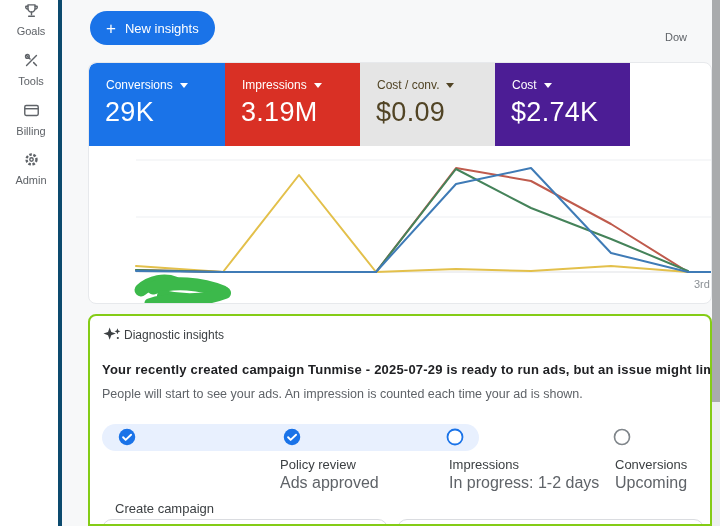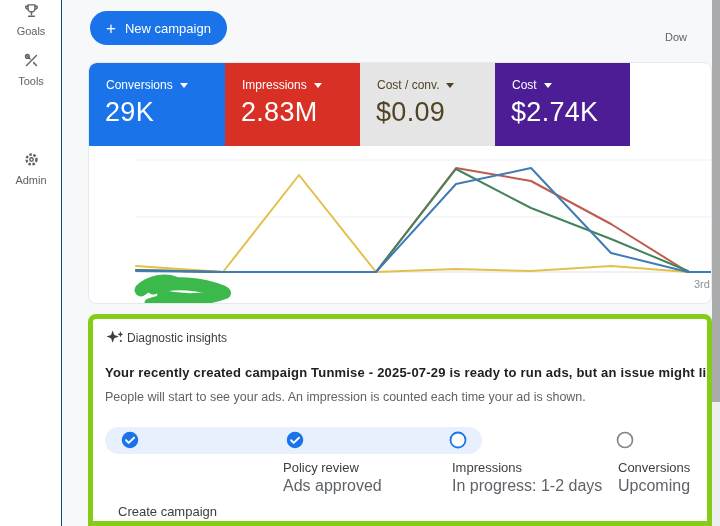--- a/index.html
+++ b/index.html
@@ -2,21 +2,21 @@
 <html><head>
 <meta charset="utf-8">
 <style>
   * { margin:0; padding:0; box-sizing:border-box; }
   html,body { width:720px; height:526px; overflow:hidden; }
   body { font-family:"Liberation Sans", sans-serif; background:#f7f8f9; position:relative; }
 
   .stage { position:absolute; inset:0; width:720px; height:526px; }
 
   
-  .sidebar { position:absolute; left:0; top:0; width:62px; height:526px; background:#ffffff; border-right:1px solid #0c4a6e; }
+  .sidebar { position:absolute; left:0; top:0; width:62px; height:526px; background:#ffffff; border-right:4px solid #0c4a6e; }
   .nav-item { position:absolute; left:0; width:62px; text-align:center; color:#5f6368; cursor:pointer; }
   .nav-item .ic { display:block; margin:0 auto 2px; }
   .nav-item .lbl { font-size:11px; line-height:12px; }
 
   
   .new-campaign-btn { position:absolute; left:90px; top:11px; height:34px; padding:0 16px;
     background:#1a73e8; color:#fff; border:none; border-radius:17px; display:flex; align-items:center; gap:9px;
     font-family:"Liberation Sans", sans-serif; font-size:13px; font-weight:500; cursor:pointer; }
   .new-campaign-btn .plus { font-size:17px; font-weight:400; line-height:17px; }
   .download-label { position:absolute; left:665px; top:31px; font-size:11px; color:#5f6368; white-space:nowrap; }
@@ -27,21 +27,21 @@
   .metric-card { position:absolute; top:0; height:83px; cursor:pointer; }
   .metric-card .mlabel { position:absolute; left:17px; top:15px; font-size:12px; display:flex; align-items:center; }
   .metric-card .mvalue { position:absolute; left:16px; top:34px; font-size:27px; letter-spacing:.3px; }
   .caret { width:0; height:0; border-left:4px solid transparent; border-right:4px solid transparent;
     border-top:5px solid currentColor; display:inline-block; margin-left:7px; }
   .chart-region { position:absolute; left:0; top:83px; width:624px; height:159px; }
   .x-tick-label { position:absolute; left:605px; top:215px; font-size:11px; color:#8b9095; white-space:nowrap; }
 
   
   .diag-card { position:absolute; left:88px; top:314px; width:624px; height:212px; background:#fff;
-    border:5px solid #84cc16; border-radius:8px 8px 0 0; overflow:hidden; }
+    border:2px solid #84cc16; border-radius:8px 8px 0 0; overflow:hidden; }
   .diag-header { position:absolute; left:34px; top:12px; font-size:12px; color:#3c4043; }
   .diag-sparkle { position:absolute; left:13px; top:9px; }
   .diag-headline { position:absolute; left:12px; top:46px; width:611px; font-size:13px; font-weight:700;
     color:#202124; white-space:nowrap; overflow:hidden; letter-spacing:.2px; }
   .diag-subtext { position:absolute; left:12px; top:71px; width:611px; font-size:12.5px; color:#5f6368; white-space:nowrap; overflow:hidden; }
   .progress-pill { position:absolute; left:12px; top:108px; width:377px; height:27px; border-radius:14px; background:#e8f0fe; }
   .step-circle { position:absolute; width:18px; height:18px; top:112px; }
   .step-label { position:absolute; top:141px; width:155px; }
   .step-title { font-size:13px; color:#3c4043; line-height:16px; }
   .step-status { font-size:16px; color:#5f6368; margin-top:1px; }
@@ -69,49 +69,56 @@
     </div>
     <div class="nav-item" style="top:52px;">
       <svg class="ic" width="17" height="17" viewBox="0 0 24 24" fill="none" stroke="#5f6368" stroke-width="2" stroke-linecap="round" stroke-linejoin="round">
         <path d="M5 19 L19 5"></path>
           <path d="M5 5 l5 5"></path>
           <circle cx="6.2" cy="6.2" r="2.6"></circle>
           <path d="M15 15 l4 4"></path>
       </svg>
       <span class="lbl">Tools</span>
     </div>
+    <div class="nav-item" style="top:102px;">
+      <svg class="ic" width="17" height="17" viewBox="0 0 24 24" fill="none" stroke="#5f6368" stroke-width="2" stroke-linejoin="round">
+        <rect x="2.5" y="5" width="19" height="14" rx="2"></rect>
+          <path d="M2.5 9.5h19"></path>
+      </svg>
+      <span class="lbl">Billing</span>
+    </div>
     <div class="nav-item" style="top:151px;">
       <svg class="ic" width="17" height="17" viewBox="0 0 24 24" fill="none" stroke="#5f6368">
         <circle cx="12" cy="12" r="7" stroke-width="3.4" stroke-dasharray="3.6 2.2"></circle>
           <circle cx="12" cy="12" r="2.4" stroke-width="2"></circle>
       </svg>
       <span class="lbl">Admin</span>
     </div>
   </div>
 
   <button class="new-campaign-btn">
     <span class="plus">+</span>
-    <span>New campaign</span>
+    <span>New insights</span>
   </button>
   <span class="download-label">Dow</span>
 
   <div class="chart-card">
     <div class="metric-card" style="left: 0px; width: 136px; border-top-left-radius: 8px; background: rgb(26, 115, 232); color: rgb(255, 255, 255);">
       <span class="mlabel">
           <span>Conversions</span>
           <span class="caret"></span>
         </span>
       <div class="mvalue">29K</div>
     </div>
     <div class="metric-card" style="left: 136px; width: 135px; background: rgb(217, 48, 37); color: rgb(255, 255, 255);">
       <span class="mlabel">
           <span>Impressions</span>
           <span class="caret"></span>
         </span>
-      <div class="mvalue">2.83M</div>
+      <div class="mvalue">3.19M</div>
     </div>
     <div class="metric-card" style="left: 271px; width: 135px; background: #e5e5e5; color: rgb(81, 68, 37);">
       <span class="mlabel">
           <span>Cost / conv.</span>
           <span class="caret"></span>
         </span>
       <div class="mvalue">$0.09</div>
     </div>
     <div class="metric-card" style="left: 406px; width: 135px; background: #4c1d95; color: rgb(255, 255, 255);">
       <span class="mlabel">

